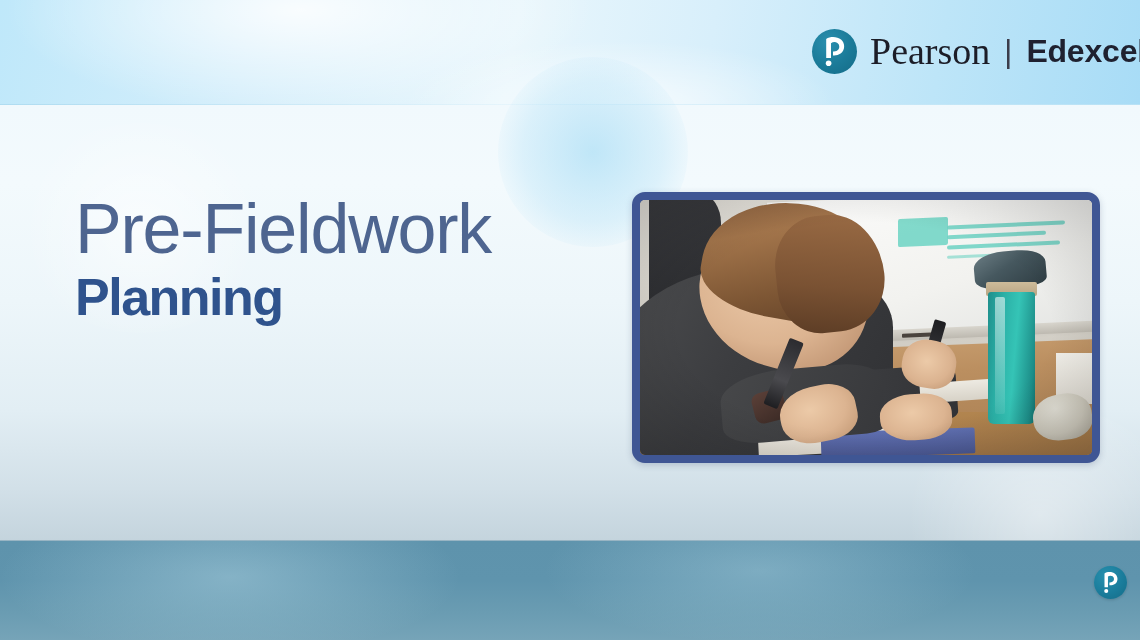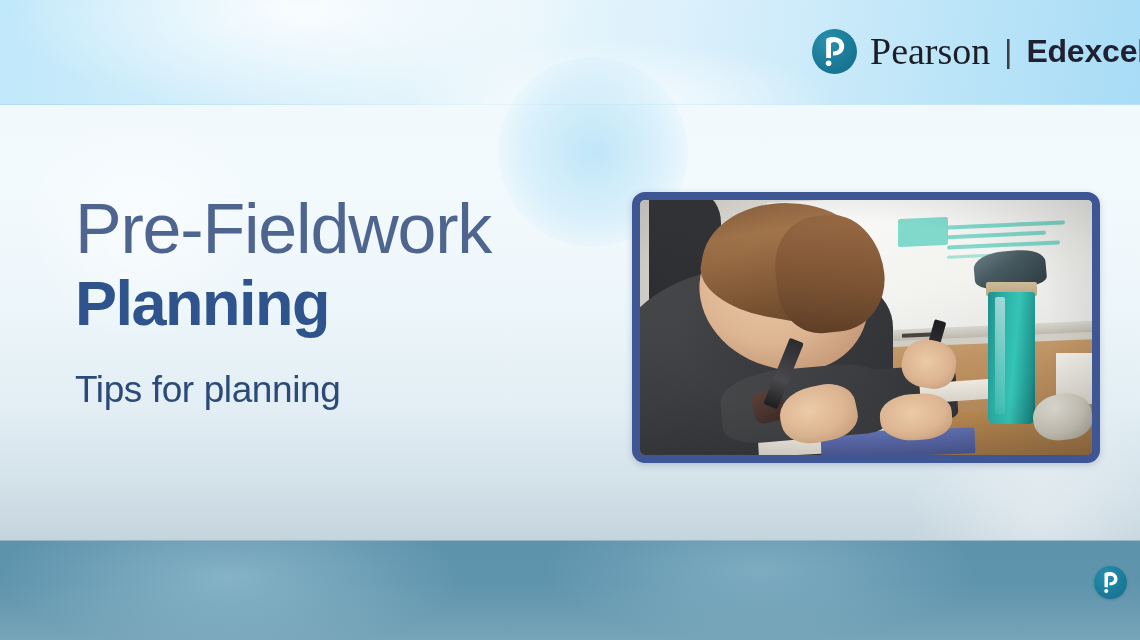--- a/index.html
+++ b/index.html
@@ -106,21 +106,21 @@
   }
   .title-line-1 {
     font-size: 70px;
     font-weight: 300;
     letter-spacing: -1.2px;
     line-height: 1.0;
     color: #4e6590;
     white-space: nowrap;
   }
   .title-line-2 {
-    font-size: 63px;
+    font-size: 52px;
     font-weight: 700;
     letter-spacing: -1.5px;
     line-height: 1.12;
     color: #2f538d;
     white-space: nowrap;
     margin-top: 4px;
   }
   .subtitle {
     margin-top: 26px;
     font-size: 37px;
@@ -470,21 +470,20 @@
   <div class="stage">
     <div class="bokeh bokeh-a"></div>
     <div class="bokeh bokeh-b"></div>
     <div class="bokeh bokeh-c"></div>
   </div>
 
   <div class="title-block">
     <div class="title-line-1">Pre-Fieldwork</div>
     <div class="title-line-2">Planning</div>
     <div class="subtitle">
-      <div class="subtitle-line">Tips for planning</div>
     </div>
   </div>
 
   <div class="photo-frame">
     <div class="photo-inner">
       <div class="ph-wall"></div>
       <div class="ph-whiteboard"></div>
       <div class="ph-proj-blk"></div>
       <div class="ph-proj-line" style="left:68%;top:9%;width:26%;height:1.6%;transform:skewY(-2.6deg);"></div>
       <div class="ph-proj-line" style="left:68%;top:13%;width:22%;height:1.4%;transform:skewY(-2.6deg);"></div>

